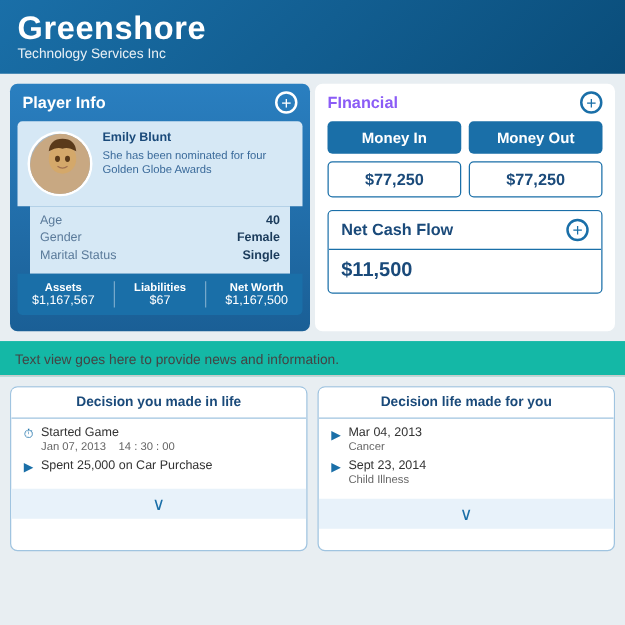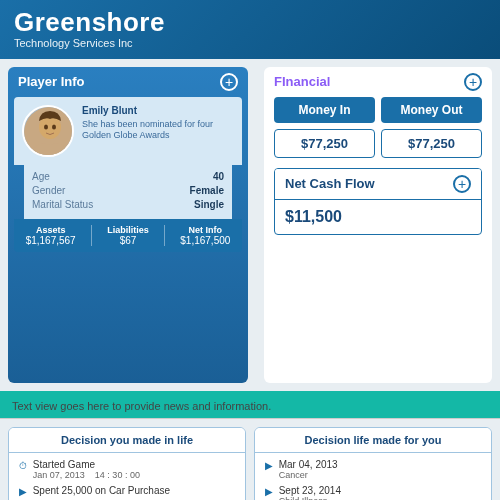--- a/index.html
+++ b/index.html
@@ -25,23 +25,23 @@
       line-height: 1.1;
     }
     .header-subtitle {
       font-size: 11px;
       opacity: 0.9;
     }
 
     
     .main {
       display: flex;
-      gap: 16px;
+      gap: 4px;
       padding: 8px;
-      height: 332px;
+      height: 214px;
     }
 
     
     .player-panel {
       background: linear-gradient(180deg, #2a7fc0 0%, #1a5f96 100%);
       border-radius: 6px;
       padding: 0;
       width: 240px;
       overflow: hidden;
       flex-shrink: 0;
@@ -353,21 +353,21 @@
         <div class="footer-stat-label">Assets</div>
         <div class="footer-stat-value">$1,167,567</div>
       </div>
       <div class="footer-divider"></div>
       <div class="footer-stat">
         <div class="footer-stat-label">Liabilities</div>
         <div class="footer-stat-value">$67</div>
       </div>
       <div class="footer-divider"></div>
       <div class="footer-stat">
-        <div class="footer-stat-label">Net Info</div>
+        <div class="footer-stat-label">Net Worth</div>
         <div class="footer-stat-value">$1,167,500</div>
       </div>
     </div>
   </div>
 
   <div class="financial-panel">
     <div class="financial-header">
       <span class="financial-header-title">FInancial</span>
       <div class="add-icon-circle-dark">+</div>
     </div>

